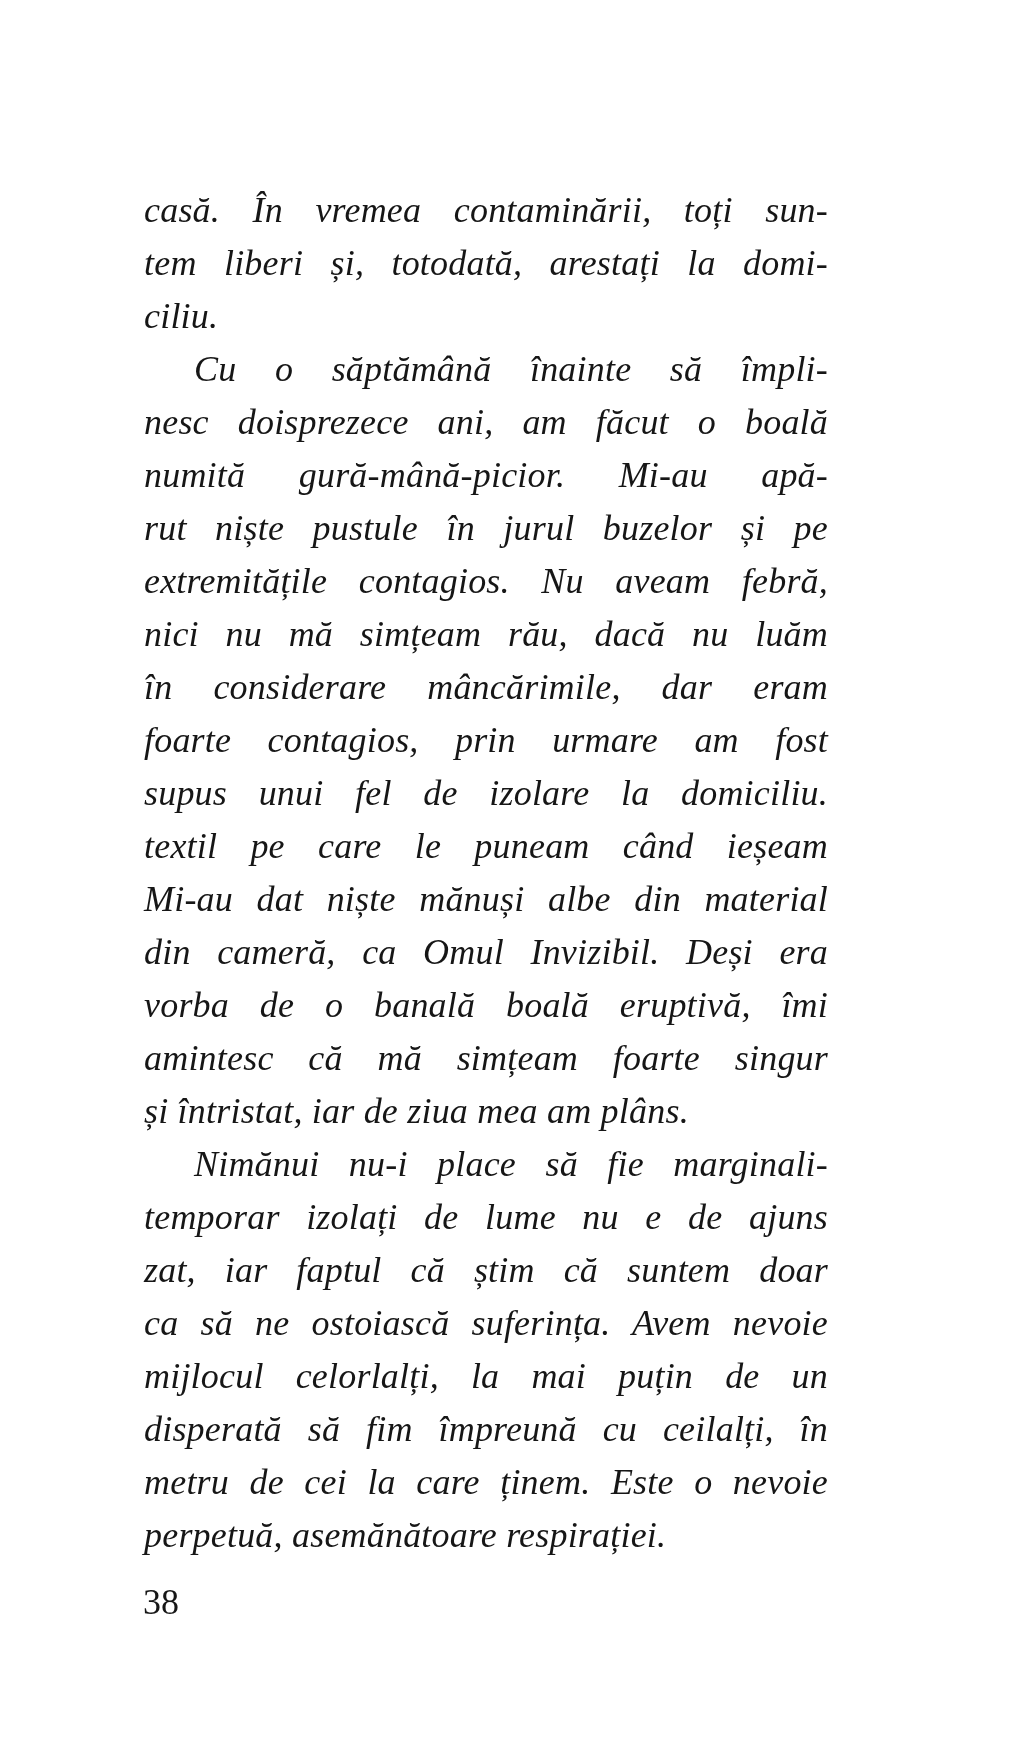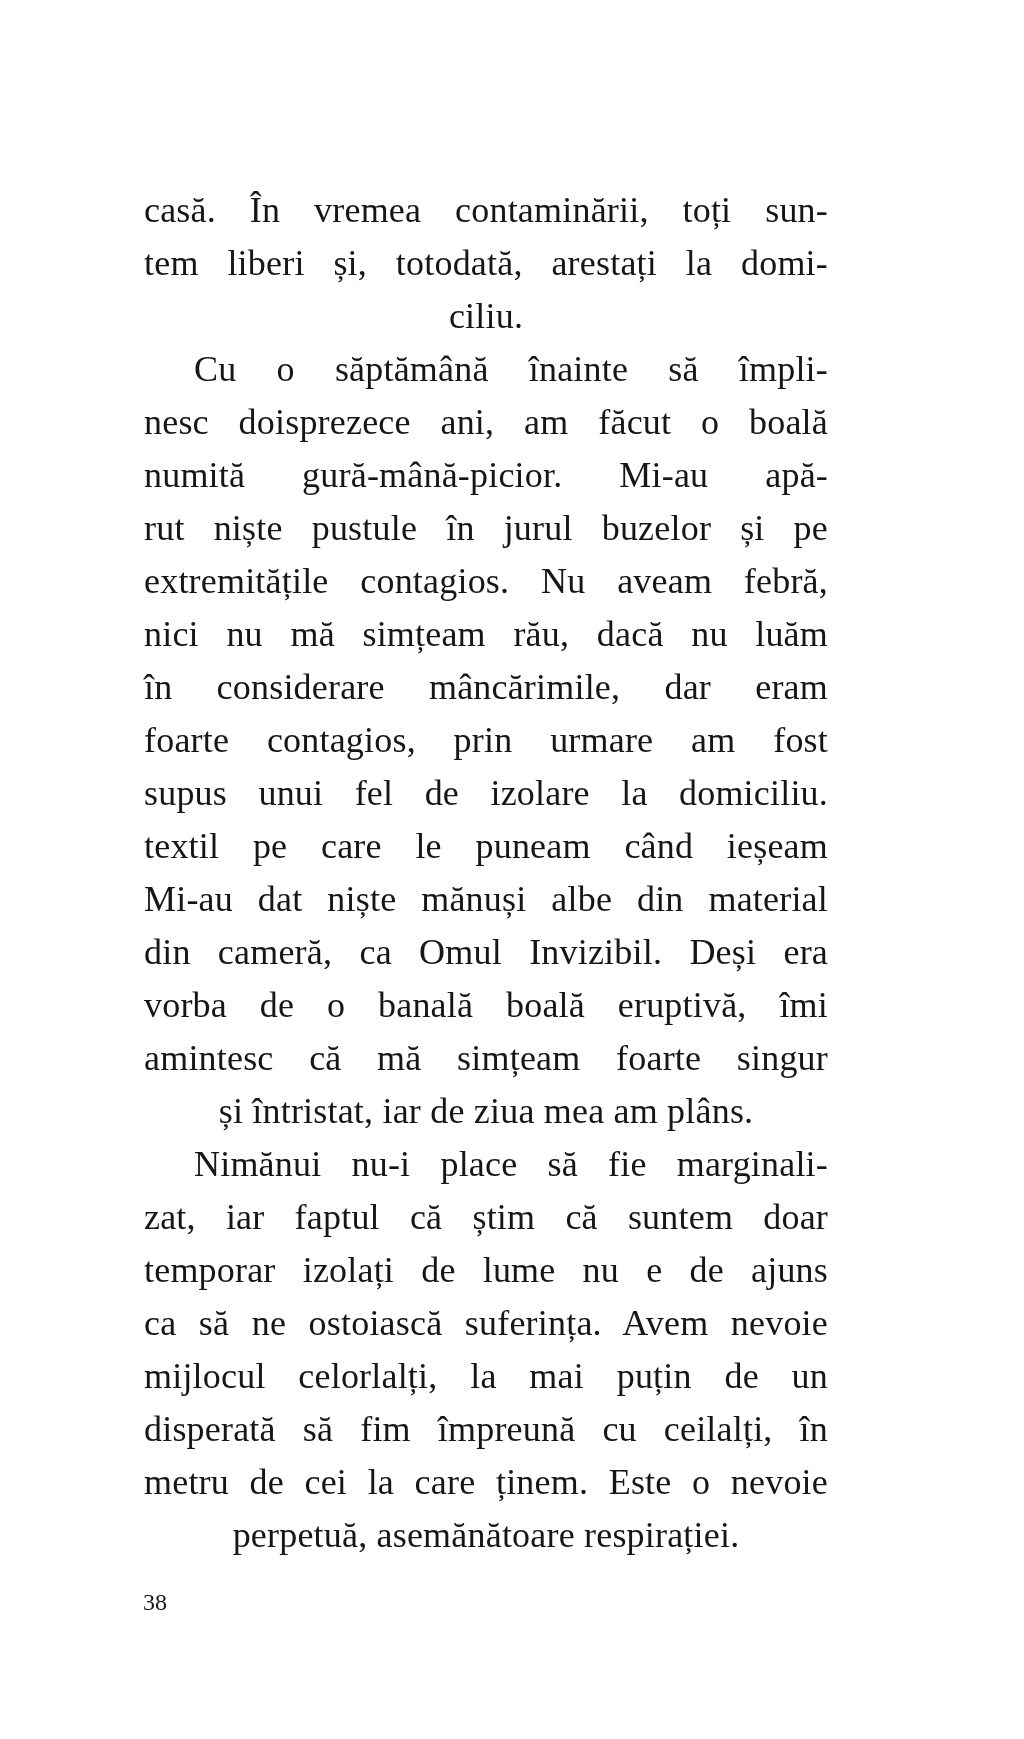--- a/index.html
+++ b/index.html
@@ -21,37 +21,38 @@
     color: #161616;
   }
   .text-block {
     position: absolute;
     left: 144px;
     top: 184px;
     width: 684px;
     font-size: 36px;
     line-height: 53px;
     letter-spacing: 0.2px;
+    font-style: italic;
   }
   .line {
     height: 53px;
-    text-align: center;
+    text-align: left;
   }
   .line.just {
     text-align: justify;
     text-align-last: justify;
   }
   .line.indent {
     text-indent: 50px;
   }
   .page-number {
     position: absolute;
     left: 143px;
     top: 1576px;
-    font-size: 24px;
+    font-size: 36px;
     line-height: 53px;
   }
 </style>
 </head>
 <body style="background: rgb(255, 255, 255);">
 
 <div class="page" style="background: rgb(255, 255, 255); color: rgb(22, 22, 22);">
   <div class="text-block">
       <div class="line just">casă. În vremea contaminării, toți sun-</div>
       <div class="line just">tem liberi și, totodată, arestați la domi-</div>
@@ -65,22 +66,22 @@
       <div class="line just">în considerare mâncărimile, dar eram</div>
       <div class="line just">foarte contagios, prin urmare am fost</div>
       <div class="line just">supus unui fel de izolare la domiciliu.</div>
       <div class="line just">textil pe care le puneam când ieșeam</div>
       <div class="line just">Mi-au dat niște mănuși albe din material</div>
       <div class="line just">din cameră, ca Omul Invizibil. Deși era</div>
       <div class="line just">vorba de o banală boală eruptivă, îmi</div>
       <div class="line just">amintesc că mă simțeam foarte singur</div>
       <div class="line">și întristat, iar de ziua mea am plâns.</div>
       <div class="line just indent">Nimănui nu-i place să fie marginali-</div>
+      <div class="line just">temporar izolați de lume nu e de ajuns</div>
       <div class="line just">zat, iar faptul că știm că suntem doar</div>
-      <div class="line just">temporar izolați de lume nu e de ajuns</div>
       <div class="line just">ca să ne ostoiască suferința. Avem nevoie</div>
       <div class="line just">mijlocul celorlalți, la mai puțin de un</div>
       <div class="line just">disperată să fim împreună cu ceilalți, în</div>
       <div class="line just">metru de cei la care ținem. Este o nevoie</div>
       <div class="line">perpetuă, asemănătoare respirației.</div>
     </div>
   <div class="page-number">38</div>
 </div>
 
 </body></html>

